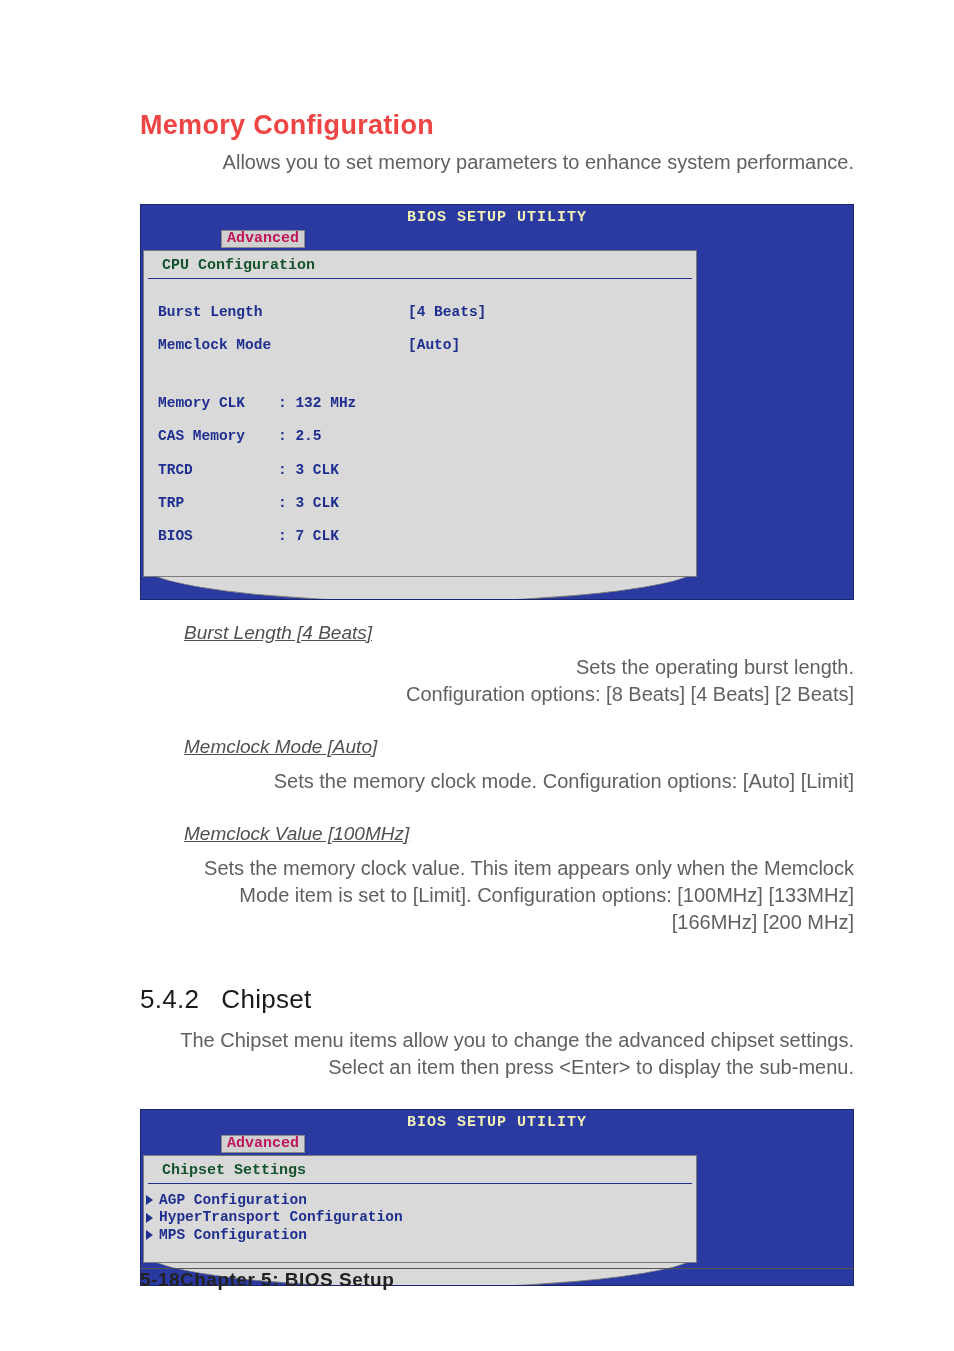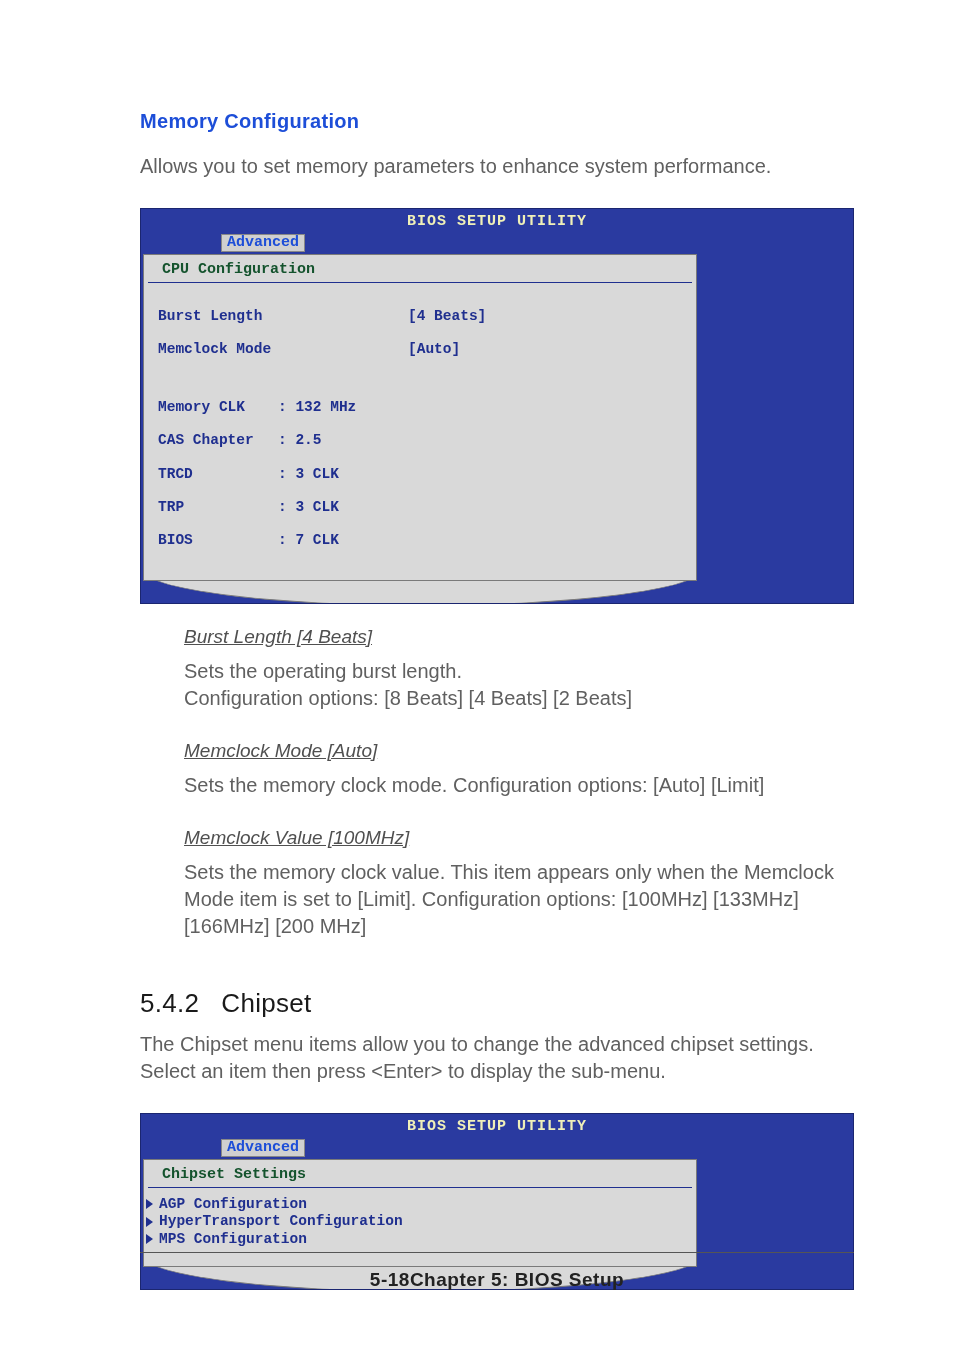--- a/index.html
+++ b/index.html
@@ -8,31 +8,32 @@
     height: 1351px;
     background: #fff;
     font-family: Arial, Helvetica, sans-serif;
     color: #4a4a4a;
     position: relative;
   }
   .page {
     padding: 110px 100px 0 140px;
   }
   .h1 {
-    font-size: 20px;
-    font-weight: bold;
-    color: #1d4ed8;
-    margin-bottom: 20px;
+    font-size: 27px;
+    font-weight: bold;
+    color: #ef4444;
+    margin-bottom: 8px;
     letter-spacing: 0.3px;
   }
   .body-text {
     font-size: 20px;
     color: #606060;
     line-height: 1.35;
     margin-bottom: 28px;
+    text-align: right;
   }
   .body-text-indent {
     margin-left: 44px;
   }
   .subhead {
     font-size: 19px;
     color: #505050;
     font-style: italic;
     text-decoration: underline;
     margin-bottom: 10px;
@@ -60,21 +61,21 @@
     color: #f0f0b8;
     font-family: "Courier New", monospace;
     font-weight: bold;
     font-size: 15px;
     letter-spacing: 1px;
     padding: 4px 0 2px 0;
   }
   .bios-tab {
     display: inline-block;
     background: #d0d0d0;
-    color: #1d4ed8;
+    color: #be185d;
     font-family: "Courier New", monospace;
     font-weight: bold;
     font-size: 15px;
     padding: 0 5px;
     margin-left: 80px;
     border: 1px solid #888;
     line-height: 16px;
   }
   .bios-body {
     display: flex;
@@ -153,23 +154,23 @@
     margin-right:6px;
   }
 
   
   .footer {
     position: absolute;
     left: 140px;
     right: 100px;
     bottom: 60px;
     border-top: 1.5px solid #555;
-    padding-top: 16px;
+    padding-top: 0;
     display: flex;
-    justify-content: center;
+    justify-content: flex-start;
     font-size: 19px;
     font-weight: bold;
     color: #222;
     letter-spacing: 0.5px;
   }
 </style>
 </head>
 <body>
 
 <div class="page">
@@ -181,21 +182,21 @@
     <div class="bios-title">BIOS SETUP UTILITY</div>
     <div><span class="bios-tab">Advanced</span></div>
     <div class="bios-body">
       <div class="bios-left">
         <div class="bios-section-title">CPU Configuration</div>
         <div class="bios-content">
 <span class="bios-row"><span class="lbl">Burst Length</span><span class="val">[4 Beats]</span></span>
 <span class="bios-row"><span class="lbl">Memclock Mode</span><span class="val">[Auto]</span></span>
 <div class="bios-sub">
 <span class="bios-row"><span class="lbl" style="width:120px">Memory CLK</span><span>: 132 MHz</span></span>
-<span class="bios-row"><span class="lbl" style="width:120px">CAS Chapter</span><span>: 2.5</span></span>
+<span class="bios-row"><span class="lbl" style="width:120px">CAS Memory</span><span>: 2.5</span></span>
 <span class="bios-row"><span class="lbl" style="width:120px">TRCD</span><span>: 3 CLK</span></span>
 <span class="bios-row"><span class="lbl" style="width:120px">TRP</span><span>: 3 CLK</span></span>
 <span class="bios-row"><span class="lbl" style="width:120px">BIOS</span><span>: 7 CLK</span></span>
 </div></div>
       </div>
       <div class="bios-right"></div>
     </div>
     <div class="bios-bottom-curve"></div>
   </div>
 

